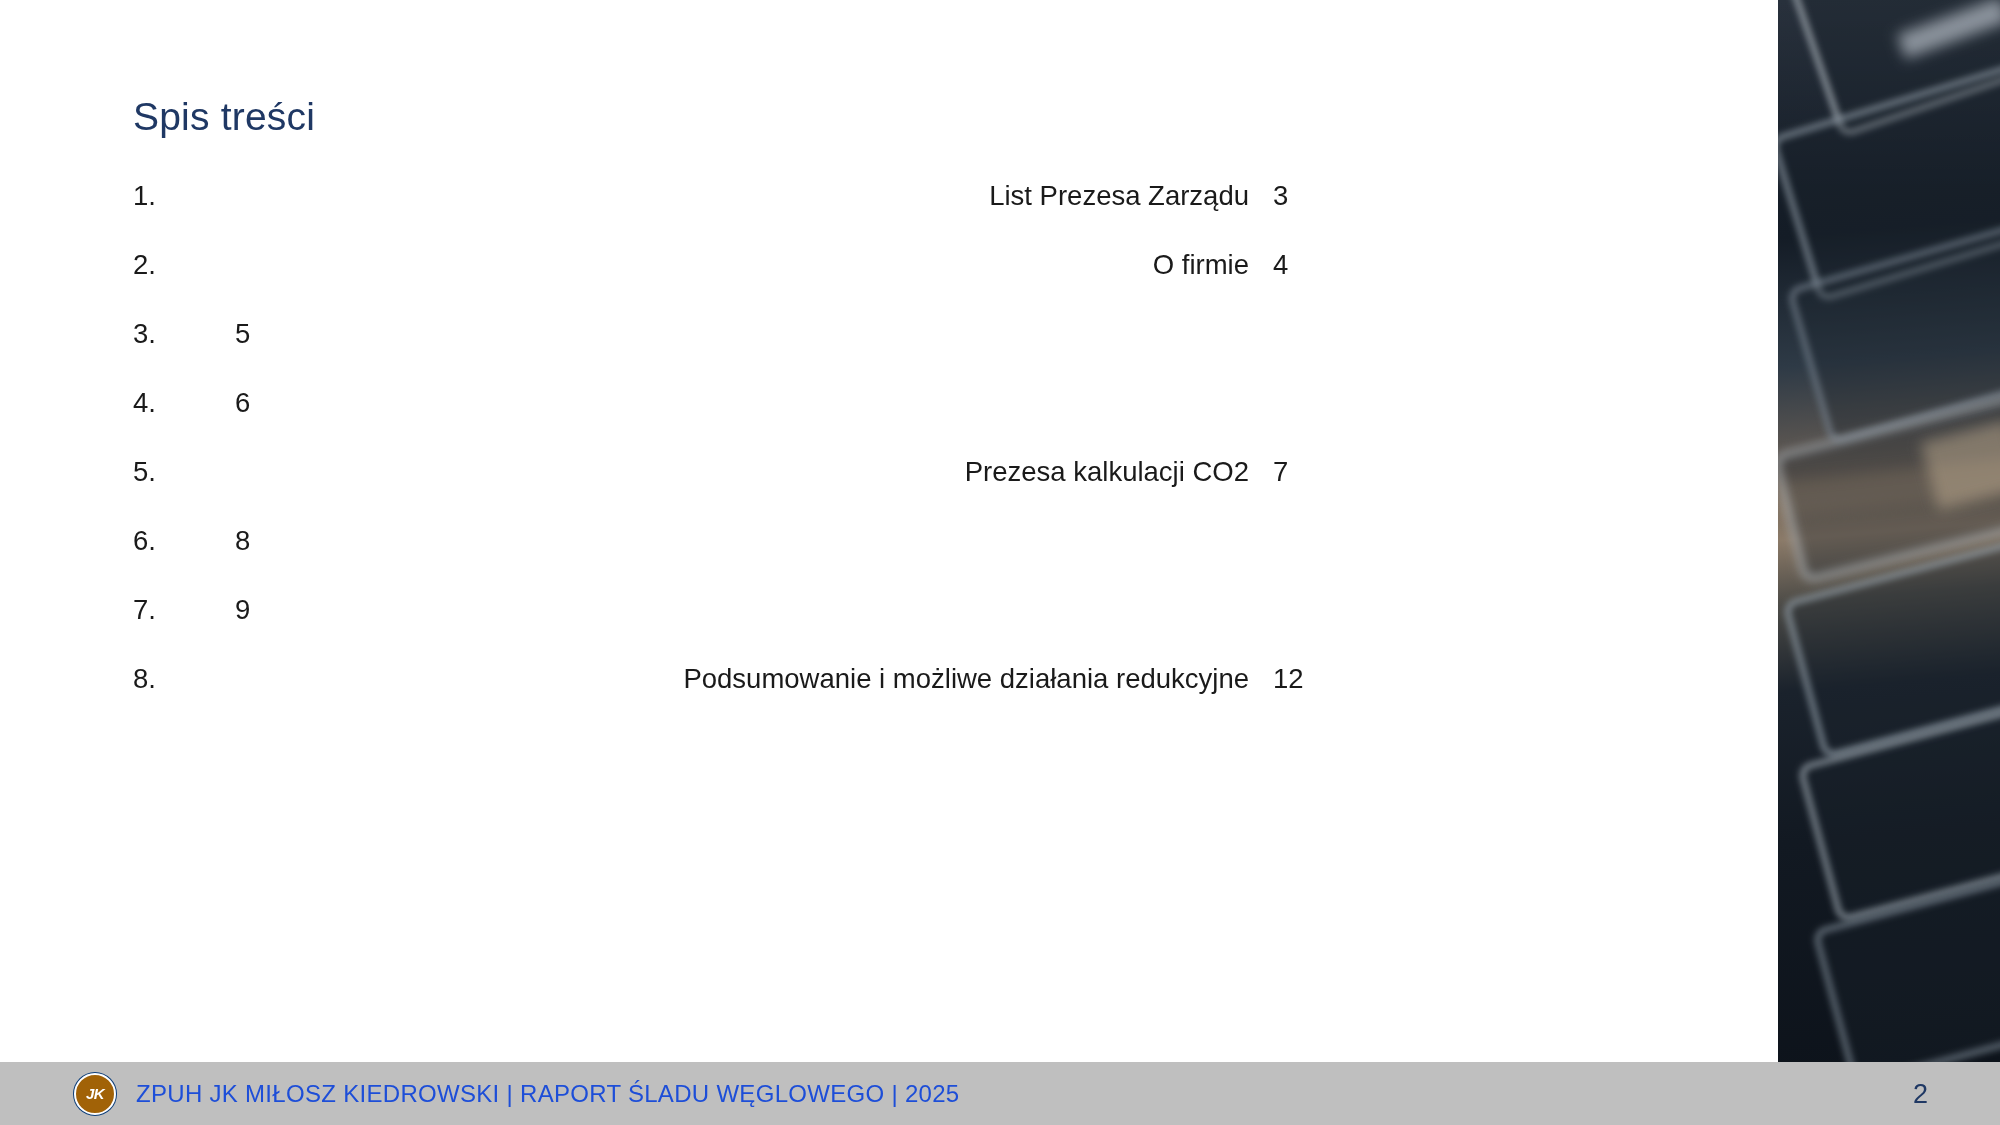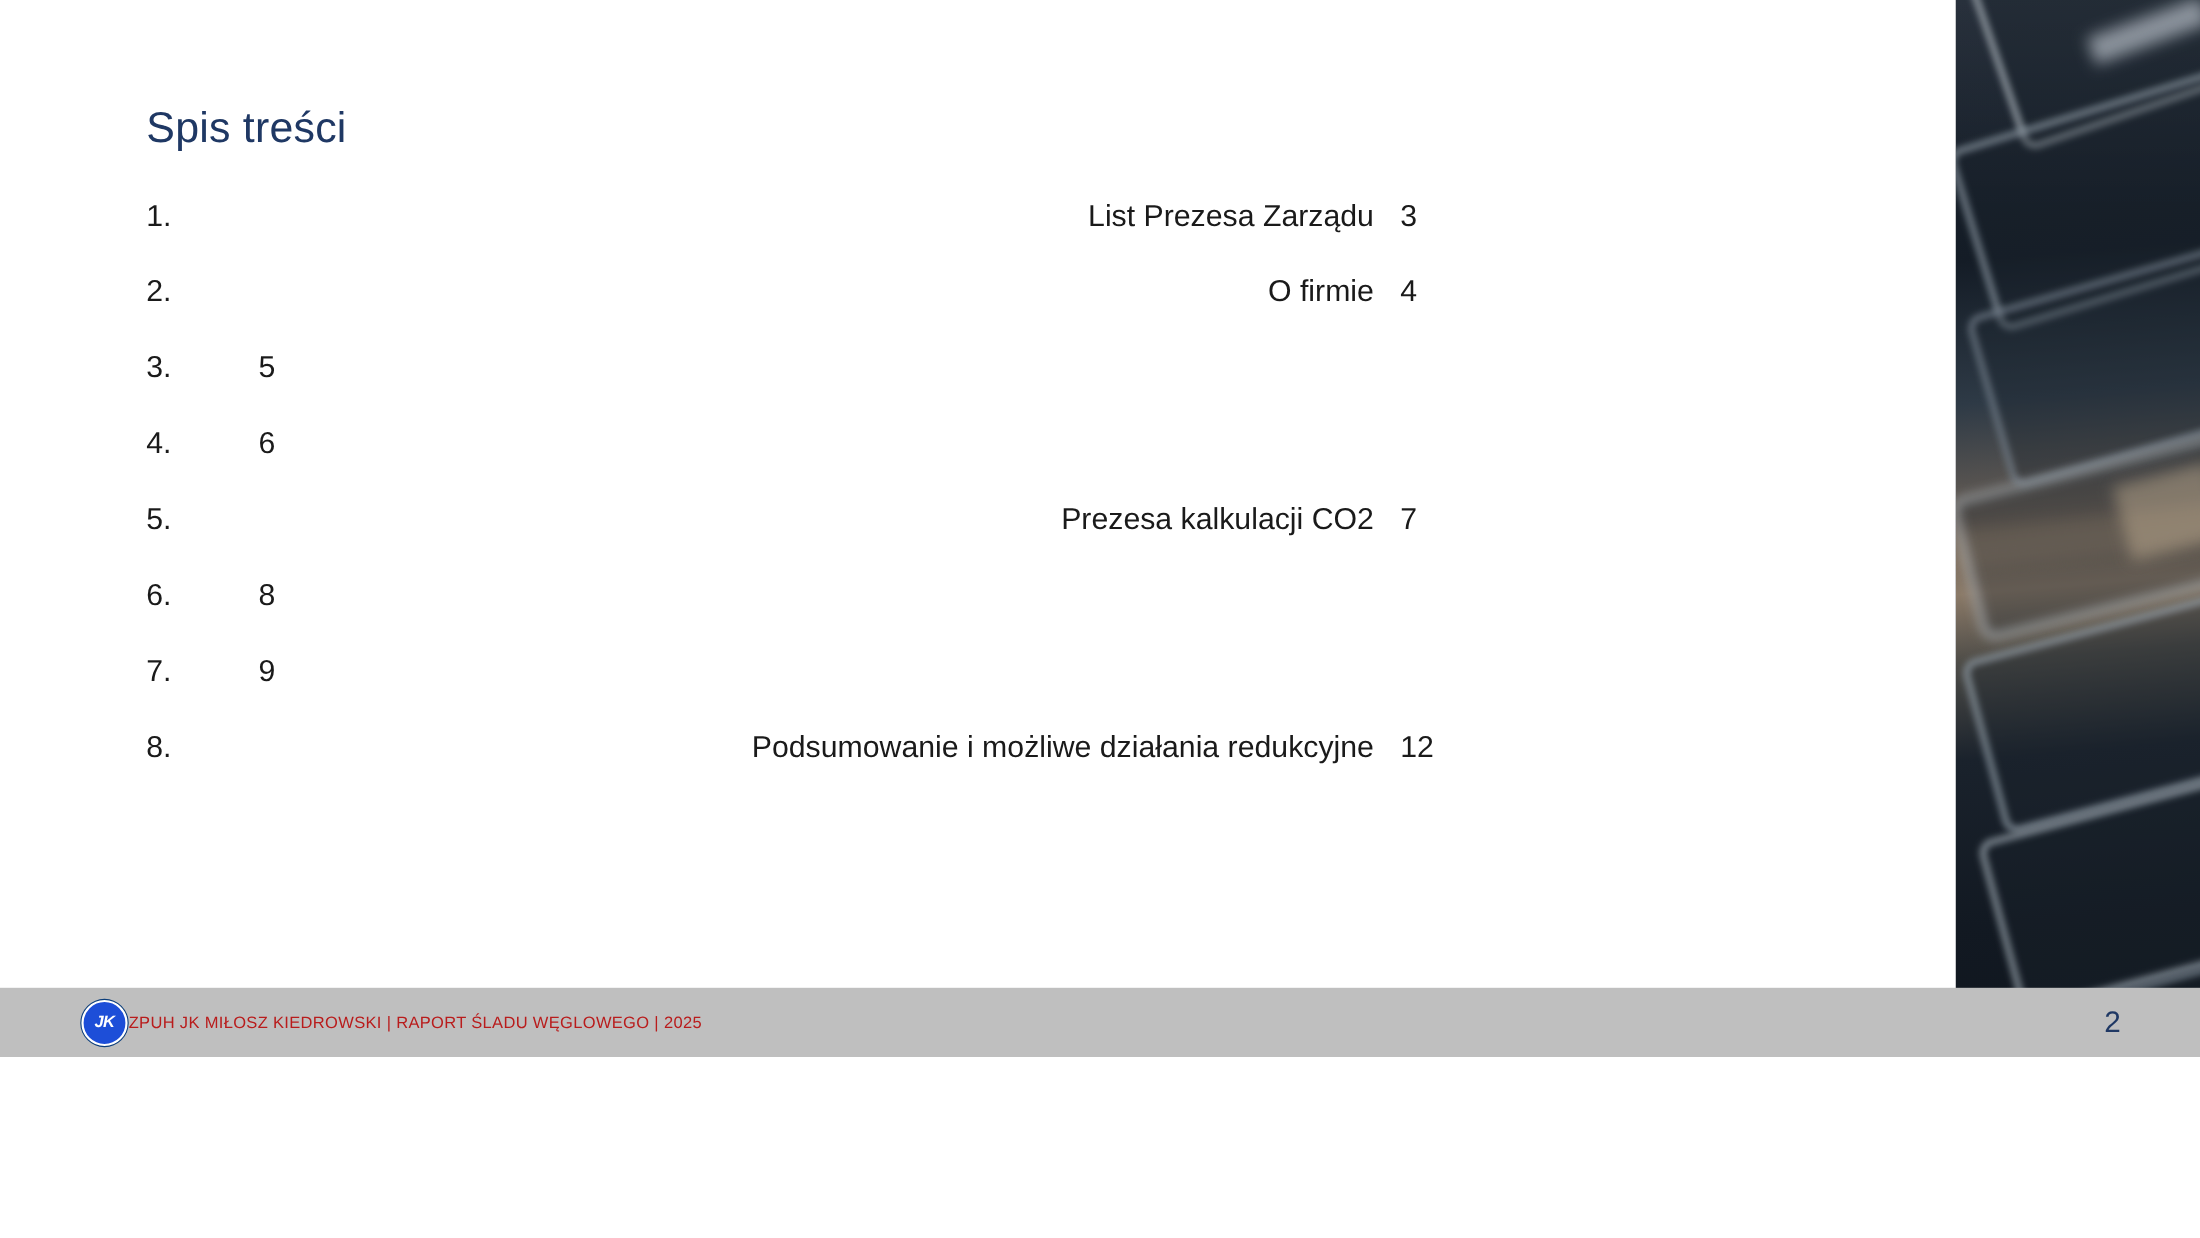--- a/index.html
+++ b/index.html
@@ -6,21 +6,21 @@
     margin: 0;
     padding: 0;
     background: #ffffff;
   }
   body {
     font-family: "Liberation Sans", sans-serif;
   }
   .slide {
     position: relative;
     width: 2000px;
-    height: 961px;
+    height: 1125px;
     background: #ffffff;
     overflow: hidden;
   }
 
   
   .photo-strip {
     position: absolute;
     top: 0;
     right: 0;
     width: 222px;
@@ -111,39 +111,39 @@
     align-items: center;
   }
   .logo {
     position: absolute;
     left: 74px;
     top: 50%;
     transform: translateY(-50%);
     width: 38px;
     height: 38px;
     border-radius: 50%;
-    background: #1d4ed8;
+    background: #a16207;
     border: 2px solid #ffffff;
     display: flex;
     align-items: center;
     justify-content: center;
     color: #ffffff;
     font-size: 15px;
     font-weight: bold;
     font-style: italic;
     letter-spacing: -0.5px;
     box-shadow: 0 0 0 1px #0b3d7a;
   }
   .footer-text {
     position: absolute;
-    left: 117px;
+    left: 136px;
     top: 50%;
     transform: translateY(-50%);
-    font-size: 15px;
-    color: #b91c1c;
+    font-size: 24px;
+    color: #1d4ed8;
     letter-spacing: 0.3px;
   }
   .page-number {
     position: absolute;
     right: 72px;
     top: 50%;
     transform: translateY(-50%);
     font-size: 27px;
     color: #1f3864;
   }

